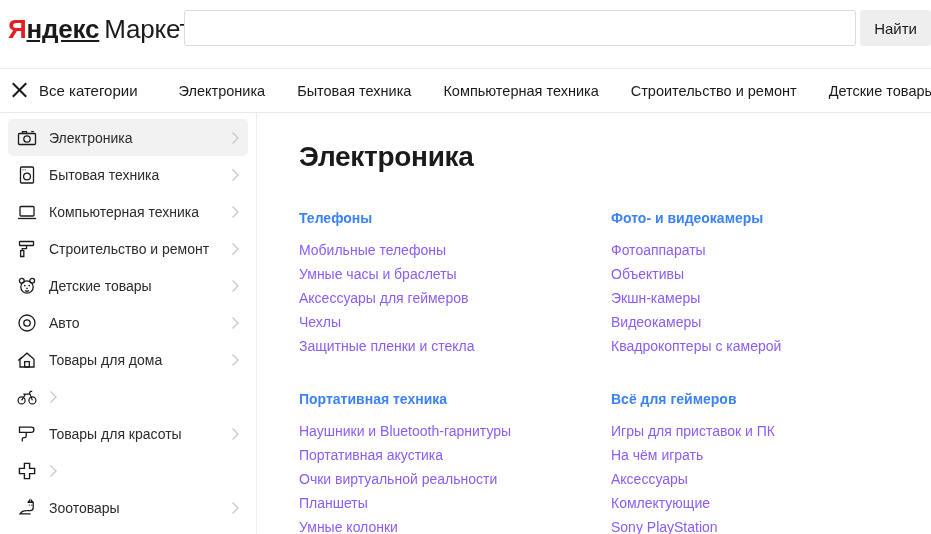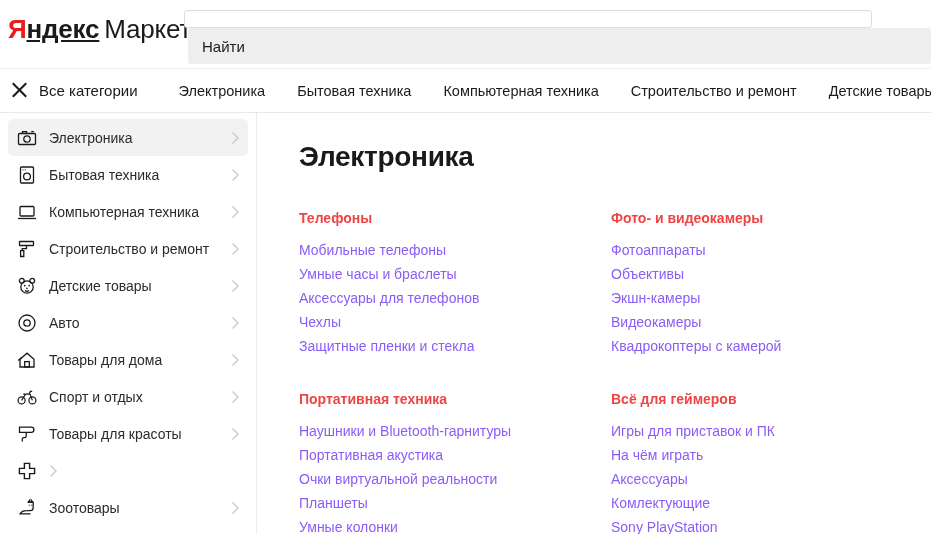--- a/index.html
+++ b/index.html
@@ -55,21 +55,20 @@
     margin-left: 5px;
   }
 
   .search-wrap {
     position: absolute;
     left: 184px;
     top: 10px;
     height: 36px;
     width: 747px;
     display: flex;
-    flex-direction: column;
   }
 
   .search-input {
     width: 688px;
     height: 36px;
     border: 1px solid #dcdcdc;
     border-radius: 3px;
     background: #ffffff;
     font-family: "Liberation Sans", sans-serif;
     font-size: 14px;
@@ -230,21 +229,21 @@
   .column {
     width: 312px;
     flex: 0 0 312px;
   }
 
   .group { margin-bottom: 33px; }
 
   .group-title {
     font-size: 14px;
     font-weight: 700;
-    color: #ef4444;
+    color: #3b82f6;
     margin-bottom: 12px;
     white-space: nowrap;
   }
 
   .group-link {
     display: block;
     font-size: 14px;
     color: #8b5cf6;
     line-height: 24px;
     text-decoration: none;
@@ -409,21 +408,20 @@
       </div>
 
       <div class="side-item">
         <span class="side-icon">
           <svg width="20" height="20" viewBox="0 0 20 20" fill="none" stroke="currentColor" stroke-width="1.25">
             <circle cx="4.6" cy="13.4" r="3.5"></circle>
             <circle cx="15.4" cy="13.4" r="3.5"></circle>
             <path d="M4.6 13.4l4-6.4h4.4l2.4 6.4M8.6 7H6.3M12 7l1.4-2.6h1.8"></path>
           </svg>
         </span>
-        <span class="side-label">Спорт и отдых</span>
         <span class="side-chevron">
           <svg width="9" height="14" viewBox="0 0 9 14" fill="none" stroke="currentColor" stroke-width="1.4">
               <path d="M1.5 1.5L7 7l-5.5 5.5"></path>
             </svg>
         </span>
       </div>
 
       <div class="side-item">
         <span class="side-icon">
           <svg width="20" height="20" viewBox="0 0 20 20" fill="none" stroke="currentColor" stroke-width="1.3">
@@ -477,21 +475,21 @@
       <h1 class="content-title">Электроника</h1>
 
       <div class="columns">
 
         <div class="column">
 
           <div class="group">
             <div class="group-title">Телефоны</div>
             <a class="group-link">Мобильные телефоны</a>
             <a class="group-link">Умные часы и браслеты</a>
-            <a class="group-link">Аксессуары для телефонов</a>
+            <a class="group-link">Аксессуары для геймеров</a>
             <a class="group-link">Чехлы</a>
             <a class="group-link">Защитные пленки и стекла</a>
           </div>
 
           <div class="group">
             <div class="group-title">Портативная техника</div>
             <a class="group-link">Наушники и Bluetooth-гарнитуры</a>
             <a class="group-link">Портативная акустика</a>
             <a class="group-link">Очки виртуальной реальности</a>
             <a class="group-link">Планшеты</a>

